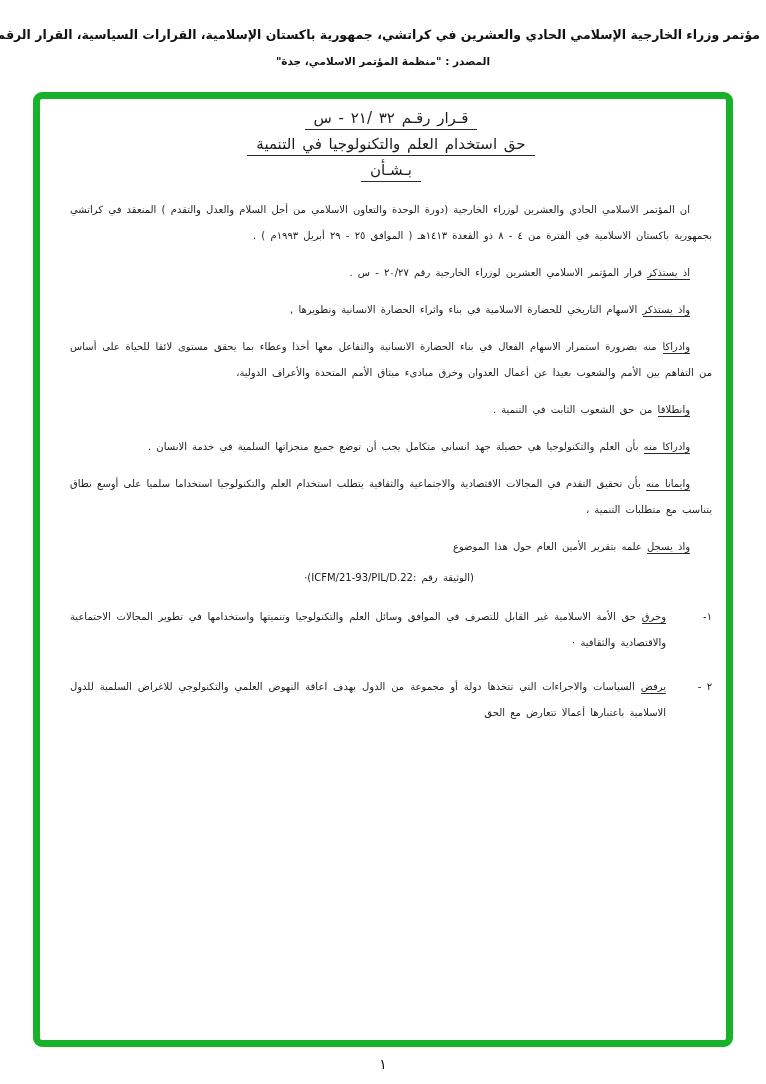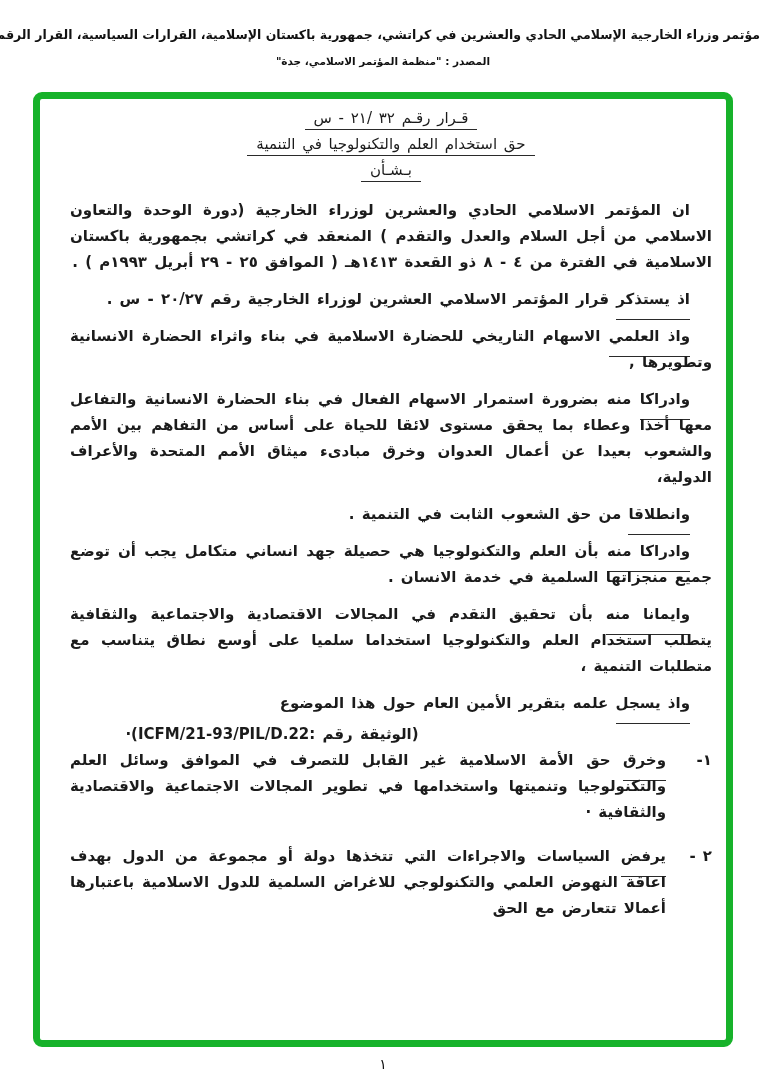--- a/index.html
+++ b/index.html
@@ -35,31 +35,32 @@
     background:#fff;
   }
   .title { direction:rtl; text-align:center; margin-bottom:14px; }
   .title .trow { line-height:26px; }
   .u {
     border-bottom:1.4px solid #2a2a2a;
     padding:0 9px 2px 9px;
     font-size:15px; font-weight:500;
     word-spacing:2px;
   }
-  .body { direction:rtl; font-size:15px; line-height:26px; word-spacing:2px;font-weight:bold; }
+  .body { direction:rtl; font-size:10px; line-height:26px; word-spacing:2px; }
   .body p {
     margin:0 0 11px 0;
     text-align:justify;
     text-indent:22px;
   }
   .body p.tight { margin-bottom:5px; }
-  .lead { border-bottom:1.4px solid #2a2a2a; padding-bottom:11px; }
+  .lead { border-bottom:1.4px solid #2a2a2a; padding-bottom:1px; }
   .docref {
-    direction:rtl; text-align:center;
+    direction:rtl; text-align:right;
     padding-right:238px;
+    margin-bottom:13px;
     white-space:nowrap;
   }
   .item { display:flex; direction:rtl; margin-bottom:18px; }
   .item-num { flex:0 0 46px; }
   .item-body { flex:1; text-align:justify; }
   .pagenum {
     position:absolute; bottom:12px; left:0; right:0;
     text-align:center; font-size:14px; color:#111;
   }
 </style>
@@ -78,21 +79,21 @@
       <div class="trow"><span class="u">حق استخدام العلم والتكنولوجيا في التنمية</span></div>
       <div class="trow"><span class="u">بـشـأن</span></div>
     </div>
 
     <div class="body">
 
       <p><span class="ptext">ان المؤتمر الاسلامي الحادي والعشرين لوزراء الخارجية (دورة الوحدة والتعاون الاسلامي من أجل السلام والعدل والتقدم ) المنعقد في كراتشي بجمهورية باكستان الاسلامية في الفترة من ٤ - ٨ ذو القعدة ١٤١٣هـ ( الموافق ٢٥ - ٢٩ أبريل ١٩٩٣م ) .</span></p>
 
       <p><span class="lead">اذ يستذكر</span> <span class="ptext">قرار المؤتمر الاسلامي العشرين لوزراء الخارجية رقم ٢٠/٢٧ - س .</span></p>
 
-      <p><span class="lead">واذ العلمي</span> <span class="ptext">الاسهام التاريخي للحضارة الاسلامية في بناء واثراء الحضارة الانسانية وتطويرها ,</span></p>
+      <p><span class="lead">واذ يستذكر</span> <span class="ptext">الاسهام التاريخي للحضارة الاسلامية في بناء واثراء الحضارة الانسانية وتطويرها ,</span></p>
 
       <p><span class="lead">وادراكا</span> <span class="ptext">منه بضرورة استمرار الاسهام الفعال في بناء الحضارة الانسانية والتفاعل معها أخذا وعطاء بما يحقق مستوى لائقا للحياة على أساس من التفاهم بين الأمم والشعوب بعيدا عن أعمال العدوان وخرق مبادىء ميثاق الأمم المتحدة والأعراف الدولية،</span></p>
 
       <p><span class="lead">وانطلاقا</span> <span class="ptext">من حق الشعوب الثابت في التنمية .</span></p>
 
       <p><span class="lead">وادراكا منه</span> <span class="ptext">بأن العلم والتكنولوجيا هي حصيلة جهد انساني متكامل يجب أن توضع جميع منجزاتها السلمية في خدمة الانسان .</span></p>
 
       <p><span class="lead">وايمانا منه</span> <span class="ptext">بأن تحقيق التقدم في المجالات الاقتصادية والاجتماعية والثقافية يتطلب استخدام العلم والتكنولوجيا استخداما سلميا على أوسع نطاق يتناسب مع متطلبات التنمية ،</span></p>
 
       <p class="tight"><span class="lead">واذ يسجل</span> <span class="ptext">علمه بتقرير الأمين العام حول هذا الموضوع</span></p>

